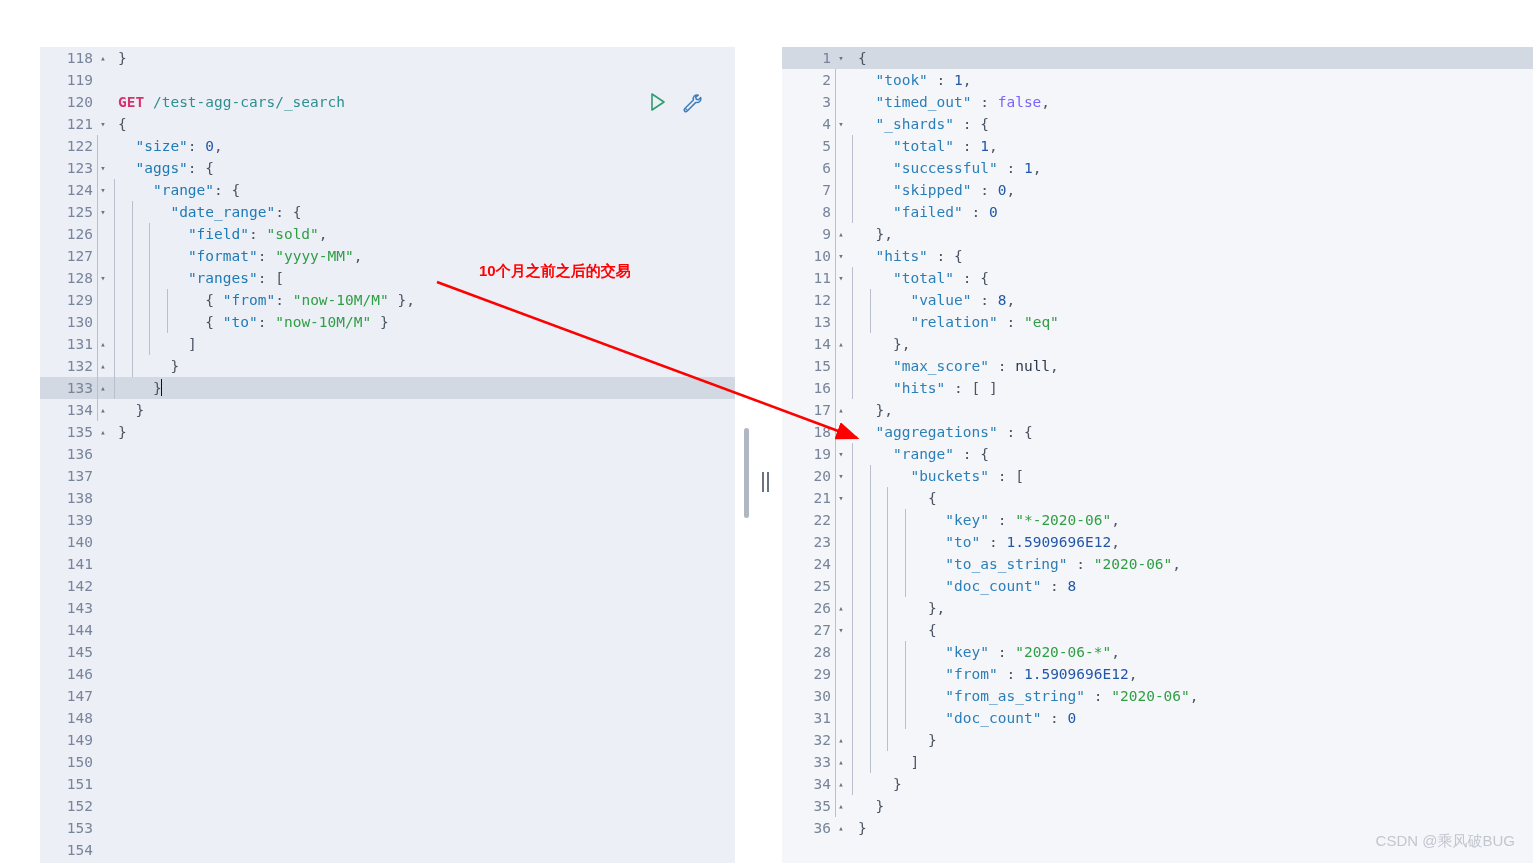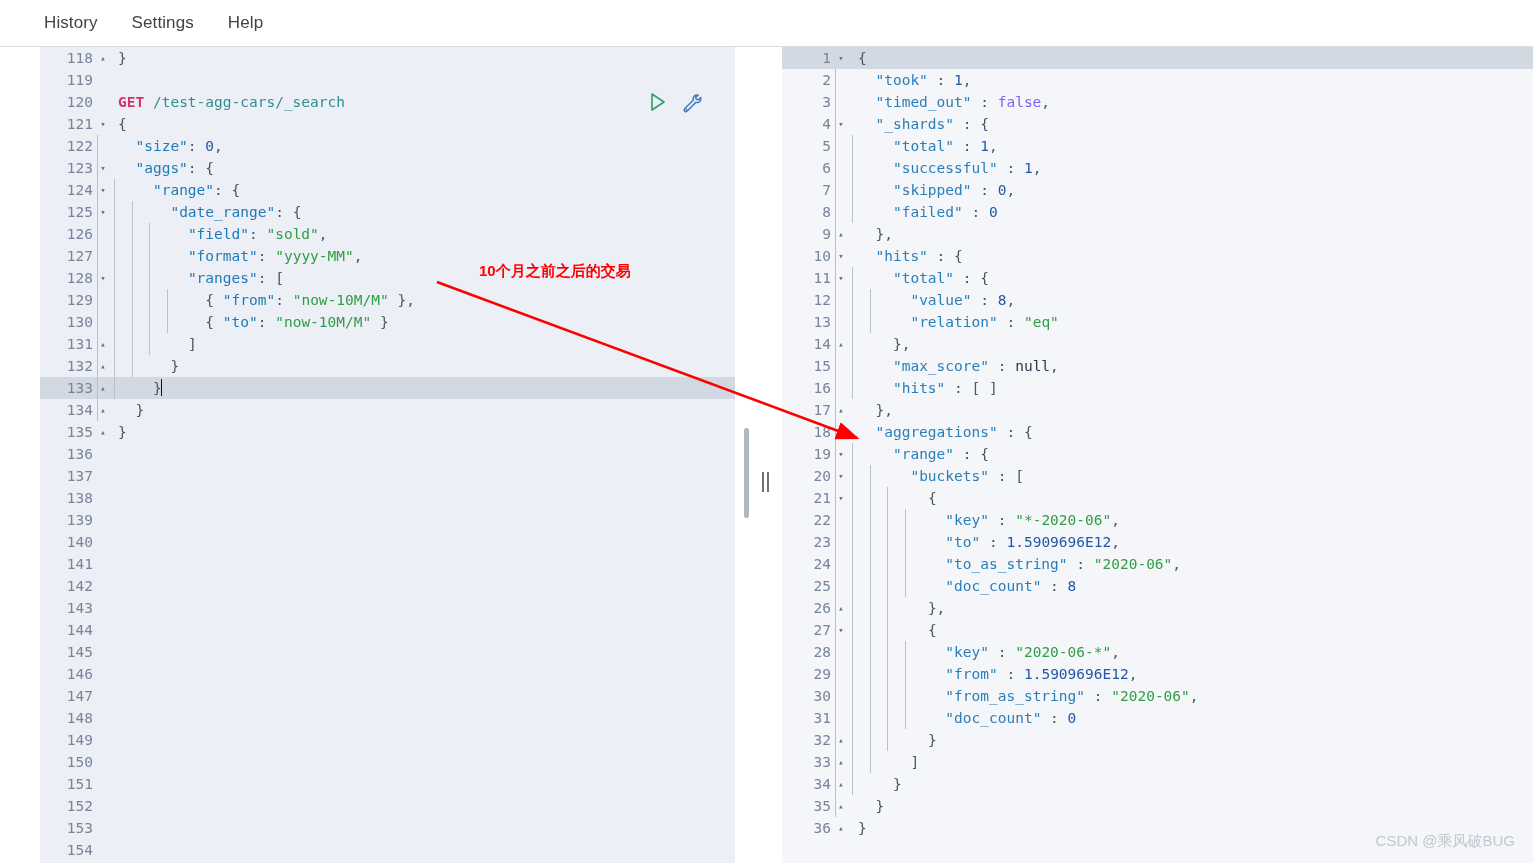--- a/index.html
+++ b/index.html
@@ -139,25 +139,20 @@
     font-size:15px; color:#c2c6cf; z-index:10;
     font-family:"Liberation Sans", sans-serif;
     white-space:nowrap;
   }
 </style>
 </head>
 <body>
 
 <div id="app">
 
-  <div class="menubar">
-    <div class="menu-item">History</div>
-    <div class="menu-item">Settings</div>
-    <div class="menu-item">Help</div>
-  </div>
 
   <div class="left-white-margin"></div>
   <div class="gap-mid"></div>
 
   <div class="pane-left code" id="request-pane"><div class="row"><span class="gutter">118<span class="fold">▴</span></span><span class="content" style="position:relative"><span class="t-punc">}</span></span></div><div class="row"><span class="gutter">119</span><span class="content" style="position:relative"></span></div><div class="row"><span class="gutter">120</span><span class="content" style="position:relative"><span class="t-method">GET</span> <span class="t-url">/test-agg-cars/_search</span></span></div><div class="row"><span class="gutter">121<span class="fold">▾</span></span><span class="content" style="position:relative"><span class="t-punc">{</span></span></div><div class="row"><span class="gutter">122</span><span class="content" style="position:relative"><span class="guide" style="left:1.0px"></span><span class="t-punc"> </span><span class="t-punc"> </span><span class="t-key">"size"</span><span class="t-punc">:</span><span class="t-punc"> </span><span class="t-num">0</span><span class="t-punc">,</span></span></div><div class="row"><span class="gutter">123<span class="fold">▾</span></span><span class="content" style="position:relative"><span class="guide" style="left:1.0px"></span><span class="t-punc"> </span><span class="t-punc"> </span><span class="t-key">"aggs"</span><span class="t-punc">:</span><span class="t-punc"> </span><span class="t-punc">{</span></span></div><div class="row"><span class="gutter">124<span class="fold">▾</span></span><span class="content" style="position:relative"><span class="guide" style="left:1.0px"></span><span class="guide" style="left:18.4px"></span><span class="t-punc"> </span><span class="t-punc"> </span><span class="t-punc"> </span><span class="t-punc"> </span><span class="t-key">"range"</span><span class="t-punc">:</span><span class="t-punc"> </span><span class="t-punc">{</span></span></div><div class="row"><span class="gutter">125<span class="fold">▾</span></span><span class="content" style="position:relative"><span class="guide" style="left:1.0px"></span><span class="guide" style="left:18.4px"></span><span class="guide" style="left:35.8px"></span><span class="t-punc"> </span><span class="t-punc"> </span><span class="t-punc"> </span><span class="t-punc"> </span><span class="t-punc"> </span><span class="t-punc"> </span><span class="t-key">"date_range"</span><span class="t-punc">:</span><span class="t-punc"> </span><span class="t-punc">{</span></span></div><div class="row"><span class="gutter">126</span><span class="content" style="position:relative"><span class="guide" style="left:1.0px"></span><span class="guide" style="left:18.4px"></span><span class="guide" style="left:35.8px"></span><span class="guide" style="left:53.2px"></span><span class="t-punc"> </span><span class="t-punc"> </span><span class="t-punc"> </span><span class="t-punc"> </span><span class="t-punc"> </span><span class="t-punc"> </span><span class="t-punc"> </span><span class="t-punc"> </span><span class="t-key">"field"</span><span class="t-punc">:</span><span class="t-punc"> </span><span class="t-str">"sold"</span><span class="t-punc">,</span></span></div><div class="row"><span class="gutter">127</span><span class="content" style="position:relative"><span class="guide" style="left:1.0px"></span><span class="guide" style="left:18.4px"></span><span class="guide" style="left:35.8px"></span><span class="guide" style="left:53.2px"></span><span class="t-punc"> </span><span class="t-punc"> </span><span class="t-punc"> </span><span class="t-punc"> </span><span class="t-punc"> </span><span class="t-punc"> </span><span class="t-punc"> </span><span class="t-punc"> </span><span class="t-key">"format"</span><span class="t-punc">:</span><span class="t-punc"> </span><span class="t-str">"yyyy-MM"</span><span class="t-punc">,</span></span></div><div class="row"><span class="gutter">128<span class="fold">▾</span></span><span class="content" style="position:relative"><span class="guide" style="left:1.0px"></span><span class="guide" style="left:18.4px"></span><span class="guide" style="left:35.8px"></span><span class="guide" style="left:53.2px"></span><span class="t-punc"> </span><span class="t-punc"> </span><span class="t-punc"> </span><span class="t-punc"> </span><span class="t-punc"> </span><span class="t-punc"> </span><span class="t-punc"> </span><span class="t-punc"> </span><span class="t-key">"ranges"</span><span class="t-punc">:</span><span class="t-punc"> </span><span class="t-punc">[</span></span></div><div class="row"><span class="gutter">129</span><span class="content" style="position:relative"><span class="guide" style="left:1.0px"></span><span class="guide" style="left:18.4px"></span><span class="guide" style="left:35.8px"></span><span class="guide" style="left:53.2px"></span><span class="guide" style="left:70.6px"></span><span class="t-punc"> </span><span class="t-punc"> </span><span class="t-punc"> </span><span class="t-punc"> </span><span class="t-punc"> </span><span class="t-punc"> </span><span class="t-punc"> </span><span class="t-punc"> </span><span class="t-punc"> </span><span class="t-punc"> </span><span class="t-punc">{</span><span class="t-punc"> </span><span class="t-key">"from"</span><span class="t-punc">:</span><span class="t-punc"> </span><span class="t-str">"now-10M/M"</span><span class="t-punc"> </span><span class="t-punc">}</span><span class="t-punc">,</span></span></div><div class="row"><span class="gutter">130</span><span class="content" style="position:relative"><span class="guide" style="left:1.0px"></span><span class="guide" style="left:18.4px"></span><span class="guide" style="left:35.8px"></span><span class="guide" style="left:53.2px"></span><span class="guide" style="left:70.6px"></span><span class="t-punc"> </span><span class="t-punc"> </span><span class="t-punc"> </span><span class="t-punc"> </span><span class="t-punc"> </span><span class="t-punc"> </span><span class="t-punc"> </span><span class="t-punc"> </span><span class="t-punc"> </span><span class="t-punc"> </span><span class="t-punc">{</span><span class="t-punc"> </span><span class="t-key">"to"</span><span class="t-punc">:</span><span class="t-punc"> </span><span class="t-str">"now-10M/M"</span><span class="t-punc"> </span><span class="t-punc">}</span></span></div><div class="row"><span class="gutter">131<span class="fold">▴</span></span><span class="content" style="position:relative"><span class="guide" style="left:1.0px"></span><span class="guide" style="left:18.4px"></span><span class="guide" style="left:35.8px"></span><span class="guide" style="left:53.2px"></span><span class="t-punc"> </span><span class="t-punc"> </span><span class="t-punc"> </span><span class="t-punc"> </span><span class="t-punc"> </span><span class="t-punc"> </span><span class="t-punc"> </span><span class="t-punc"> </span><span class="t-punc">]</span></span></div><div class="row"><span class="gutter">132<span class="fold">▴</span></span><span class="content" style="position:relative"><span class="guide" style="left:1.0px"></span><span class="guide" style="left:18.4px"></span><span class="guide" style="left:35.8px"></span><span class="t-punc"> </span><span class="t-punc"> </span><span class="t-punc"> </span><span class="t-punc"> </span><span class="t-punc"> </span><span class="t-punc"> </span><span class="t-punc">}</span></span></div><div class="row active-line"><span class="gutter">133<span class="fold">▴</span></span><span class="content" style="position:relative"><span class="guide" style="left:1.0px"></span><span class="guide" style="left:18.4px"></span><span class="t-punc"> </span><span class="t-punc"> </span><span class="t-punc"> </span><span class="t-punc"> </span><span class="t-punc">}</span><span class="caret"></span></span></div><div class="row"><span class="gutter">134<span class="fold">▴</span></span><span class="content" style="position:relative"><span class="guide" style="left:1.0px"></span><span class="t-punc"> </span><span class="t-punc"> </span><span class="t-punc">}</span></span></div><div class="row"><span class="gutter">135<span class="fold">▴</span></span><span class="content" style="position:relative"><span class="t-punc">}</span></span></div><div class="row"><span class="gutter">136</span><span class="content" style="position:relative"></span></div><div class="row"><span class="gutter">137</span><span class="content" style="position:relative"></span></div><div class="row"><span class="gutter">138</span><span class="content" style="position:relative"></span></div><div class="row"><span class="gutter">139</span><span class="content" style="position:relative"></span></div><div class="row"><span class="gutter">140</span><span class="content" style="position:relative"></span></div><div class="row"><span class="gutter">141</span><span class="content" style="position:relative"></span></div><div class="row"><span class="gutter">142</span><span class="content" style="position:relative"></span></div><div class="row"><span class="gutter">143</span><span class="content" style="position:relative"></span></div><div class="row"><span class="gutter">144</span><span class="content" style="position:relative"></span></div><div class="row"><span class="gutter">145</span><span class="content" style="position:relative"></span></div><div class="row"><span class="gutter">146</span><span class="content" style="position:relative"></span></div><div class="row"><span class="gutter">147</span><span class="content" style="position:relative"></span></div><div class="row"><span class="gutter">148</span><span class="content" style="position:relative"></span></div><div class="row"><span class="gutter">149</span><span class="content" style="position:relative"></span></div><div class="row"><span class="gutter">150</span><span class="content" style="position:relative"></span></div><div class="row"><span class="gutter">151</span><span class="content" style="position:relative"></span></div><div class="row"><span class="gutter">152</span><span class="content" style="position:relative"></span></div><div class="row"><span class="gutter">153</span><span class="content" style="position:relative"></span></div><div class="row"><span class="gutter">154</span><span class="content" style="position:relative"></span></div></div>
 
   <div class="pane-right code" id="response-pane"><div class="row active-line"><span class="gutter">1<span class="fold">▾</span></span><span class="content" style="position:relative"><span class="t-punc">{</span></span></div><div class="row"><span class="gutter">2</span><span class="content" style="position:relative"><span class="guide" style="left:1.0px"></span><span class="t-punc"> </span><span class="t-punc"> </span><span class="t-rkey">"took"</span><span class="t-punc"> </span><span class="t-punc">:</span><span class="t-punc"> </span><span class="t-rnum">1</span><span class="t-punc">,</span></span></div><div class="row"><span class="gutter">3</span><span class="content" style="position:relative"><span class="guide" style="left:1.0px"></span><span class="t-punc"> </span><span class="t-punc"> </span><span class="t-rkey">"timed_out"</span><span class="t-punc"> </span><span class="t-punc">:</span><span class="t-punc"> </span><span class="t-bool">false</span><span class="t-punc">,</span></span></div><div class="row"><span class="gutter">4<span class="fold">▾</span></span><span class="content" style="position:relative"><span class="guide" style="left:1.0px"></span><span class="t-punc"> </span><span class="t-punc"> </span><span class="t-rkey">"_shards"</span><span class="t-punc"> </span><span class="t-punc">:</span><span class="t-punc"> </span><span class="t-punc">{</span></span></div><div class="row"><span class="gutter">5</span><span class="content" style="position:relative"><span class="guide" style="left:1.0px"></span><span class="guide" style="left:18.4px"></span><span class="t-punc"> </span><span class="t-punc"> </span><span class="t-punc"> </span><span class="t-punc"> </span><span class="t-rkey">"total"</span><span class="t-punc"> </span><span class="t-punc">:</span><span class="t-punc"> </span><span class="t-rnum">1</span><span class="t-punc">,</span></span></div><div class="row"><span class="gutter">6</span><span class="content" style="position:relative"><span class="guide" style="left:1.0px"></span><span class="guide" style="left:18.4px"></span><span class="t-punc"> </span><span class="t-punc"> </span><span class="t-punc"> </span><span class="t-punc"> </span><span class="t-rkey">"successful"</span><span class="t-punc"> </span><span class="t-punc">:</span><span class="t-punc"> </span><span class="t-rnum">1</span><span class="t-punc">,</span></span></div><div class="row"><span class="gutter">7</span><span class="content" style="position:relative"><span class="guide" style="left:1.0px"></span><span class="guide" style="left:18.4px"></span><span class="t-punc"> </span><span class="t-punc"> </span><span class="t-punc"> </span><span class="t-punc"> </span><span class="t-rkey">"skipped"</span><span class="t-punc"> </span><span class="t-punc">:</span><span class="t-punc"> </span><span class="t-rnum">0</span><span class="t-punc">,</span></span></div><div class="row"><span class="gutter">8</span><span class="content" style="position:relative"><span class="guide" style="left:1.0px"></span><span class="guide" style="left:18.4px"></span><span class="t-punc"> </span><span class="t-punc"> </span><span class="t-punc"> </span><span class="t-punc"> </span><span class="t-rkey">"failed"</span><span class="t-punc"> </span><span class="t-punc">:</span><span class="t-punc"> </span><span class="t-rnum">0</span></span></div><div class="row"><span class="gutter">9<span class="fold">▴</span></span><span class="content" style="position:relative"><span class="guide" style="left:1.0px"></span><span class="t-punc"> </span><span class="t-punc"> </span><span class="t-punc">}</span><span class="t-punc">,</span></span></div><div class="row"><span class="gutter">10<span class="fold">▾</span></span><span class="content" style="position:relative"><span class="guide" style="left:1.0px"></span><span class="t-punc"> </span><span class="t-punc"> </span><span class="t-rkey">"hits"</span><span class="t-punc"> </span><span class="t-punc">:</span><span class="t-punc"> </span><span class="t-punc">{</span></span></div><div class="row"><span class="gutter">11<span class="fold">▾</span></span><span class="content" style="position:relative"><span class="guide" style="left:1.0px"></span><span class="guide" style="left:18.4px"></span><span class="t-punc"> </span><span class="t-punc"> </span><span class="t-punc"> </span><span class="t-punc"> </span><span class="t-rkey">"total"</span><span class="t-punc"> </span><span class="t-punc">:</span><span class="t-punc"> </span><span class="t-punc">{</span></span></div><div class="row"><span class="gutter">12</span><span class="content" style="position:relative"><span class="guide" style="left:1.0px"></span><span class="guide" style="left:18.4px"></span><span class="guide" style="left:35.8px"></span><span class="t-punc"> </span><span class="t-punc"> </span><span class="t-punc"> </span><span class="t-punc"> </span><span class="t-punc"> </span><span class="t-punc"> </span><span class="t-rkey">"value"</span><span class="t-punc"> </span><span class="t-punc">:</span><span class="t-punc"> </span><span class="t-rnum">8</span><span class="t-punc">,</span></span></div><div class="row"><span class="gutter">13</span><span class="content" style="position:relative"><span class="guide" style="left:1.0px"></span><span class="guide" style="left:18.4px"></span><span class="guide" style="left:35.8px"></span><span class="t-punc"> </span><span class="t-punc"> </span><span class="t-punc"> </span><span class="t-punc"> </span><span class="t-punc"> </span><span class="t-punc"> </span><span class="t-rkey">"relation"</span><span class="t-punc"> </span><span class="t-punc">:</span><span class="t-punc"> </span><span class="t-rstr">"eq"</span></span></div><div class="row"><span class="gutter">14<span class="fold">▴</span></span><span class="content" style="position:relative"><span class="guide" style="left:1.0px"></span><span class="guide" style="left:18.4px"></span><span class="t-punc"> </span><span class="t-punc"> </span><span class="t-punc"> </span><span class="t-punc"> </span><span class="t-punc">}</span><span class="t-punc">,</span></span></div><div class="row"><span class="gutter">15</span><span class="content" style="position:relative"><span class="guide" style="left:1.0px"></span><span class="guide" style="left:18.4px"></span><span class="t-punc"> </span><span class="t-punc"> </span><span class="t-punc"> </span><span class="t-punc"> </span><span class="t-rkey">"max_score"</span><span class="t-punc"> </span><span class="t-punc">:</span><span class="t-punc"> </span><span class="t-null">null</span><span class="t-punc">,</span></span></div><div class="row"><span class="gutter">16</span><span class="content" style="position:relative"><span class="guide" style="left:1.0px"></span><span class="guide" style="left:18.4px"></span><span class="t-punc"> </span><span class="t-punc"> </span><span class="t-punc"> </span><span class="t-punc"> </span><span class="t-rkey">"hits"</span><span class="t-punc"> </span><span class="t-punc">:</span><span class="t-punc"> </span><span class="t-punc">[</span><span class="t-punc"> </span><span class="t-punc">]</span></span></div><div class="row"><span class="gutter">17<span class="fold">▴</span></span><span class="content" style="position:relative"><span class="guide" style="left:1.0px"></span><span class="t-punc"> </span><span class="t-punc"> </span><span class="t-punc">}</span><span class="t-punc">,</span></span></div><div class="row"><span class="gutter">18<span class="fold">▾</span></span><span class="content" style="position:relative"><span class="guide" style="left:1.0px"></span><span class="t-punc"> </span><span class="t-punc"> </span><span class="t-rkey">"aggregations"</span><span class="t-punc"> </span><span class="t-punc">:</span><span class="t-punc"> </span><span class="t-punc">{</span></span></div><div class="row"><span class="gutter">19<span class="fold">▾</span></span><span class="content" style="position:relative"><span class="guide" style="left:1.0px"></span><span class="guide" style="left:18.4px"></span><span class="t-punc"> </span><span class="t-punc"> </span><span class="t-punc"> </span><span class="t-punc"> </span><span class="t-rkey">"range"</span><span class="t-punc"> </span><span class="t-punc">:</span><span class="t-punc"> </span><span class="t-punc">{</span></span></div><div class="row"><span class="gutter">20<span class="fold">▾</span></span><span class="content" style="position:relative"><span class="guide" style="left:1.0px"></span><span class="guide" style="left:18.4px"></span><span class="guide" style="left:35.8px"></span><span class="t-punc"> </span><span class="t-punc"> </span><span class="t-punc"> </span><span class="t-punc"> </span><span class="t-punc"> </span><span class="t-punc"> </span><span class="t-rkey">"buckets"</span><span class="t-punc"> </span><span class="t-punc">:</span><span class="t-punc"> </span><span class="t-punc">[</span></span></div><div class="row"><span class="gutter">21<span class="fold">▾</span></span><span class="content" style="position:relative"><span class="guide" style="left:1.0px"></span><span class="guide" style="left:18.4px"></span><span class="guide" style="left:35.8px"></span><span class="guide" style="left:53.2px"></span><span class="t-punc"> </span><span class="t-punc"> </span><span class="t-punc"> </span><span class="t-punc"> </span><span class="t-punc"> </span><span class="t-punc"> </span><span class="t-punc"> </span><span class="t-punc"> </span><span class="t-punc">{</span></span></div><div class="row"><span class="gutter">22</span><span class="content" style="position:relative"><span class="guide" style="left:1.0px"></span><span class="guide" style="left:18.4px"></span><span class="guide" style="left:35.8px"></span><span class="guide" style="left:53.2px"></span><span class="guide" style="left:70.6px"></span><span class="t-punc"> </span><span class="t-punc"> </span><span class="t-punc"> </span><span class="t-punc"> </span><span class="t-punc"> </span><span class="t-punc"> </span><span class="t-punc"> </span><span class="t-punc"> </span><span class="t-punc"> </span><span class="t-punc"> </span><span class="t-rkey">"key"</span><span class="t-punc"> </span><span class="t-punc">:</span><span class="t-punc"> </span><span class="t-rstr">"*-2020-06"</span><span class="t-punc">,</span></span></div><div class="row"><span class="gutter">23</span><span class="content" style="position:relative"><span class="guide" style="left:1.0px"></span><span class="guide" style="left:18.4px"></span><span class="guide" style="left:35.8px"></span><span class="guide" style="left:53.2px"></span><span class="guide" style="left:70.6px"></span><span class="t-punc"> </span><span class="t-punc"> </span><span class="t-punc"> </span><span class="t-punc"> </span><span class="t-punc"> </span><span class="t-punc"> </span><span class="t-punc"> </span><span class="t-punc"> </span><span class="t-punc"> </span><span class="t-punc"> </span><span class="t-rkey">"to"</span><span class="t-punc"> </span><span class="t-punc">:</span><span class="t-punc"> </span><span class="t-rnum">1.5909696E12</span><span class="t-punc">,</span></span></div><div class="row"><span class="gutter">24</span><span class="content" style="position:relative"><span class="guide" style="left:1.0px"></span><span class="guide" style="left:18.4px"></span><span class="guide" style="left:35.8px"></span><span class="guide" style="left:53.2px"></span><span class="guide" style="left:70.6px"></span><span class="t-punc"> </span><span class="t-punc"> </span><span class="t-punc"> </span><span class="t-punc"> </span><span class="t-punc"> </span><span class="t-punc"> </span><span class="t-punc"> </span><span class="t-punc"> </span><span class="t-punc"> </span><span class="t-punc"> </span><span class="t-rkey">"to_as_string"</span><span class="t-punc"> </span><span class="t-punc">:</span><span class="t-punc"> </span><span class="t-rstr">"2020-06"</span><span class="t-punc">,</span></span></div><div class="row"><span class="gutter">25</span><span class="content" style="position:relative"><span class="guide" style="left:1.0px"></span><span class="guide" style="left:18.4px"></span><span class="guide" style="left:35.8px"></span><span class="guide" style="left:53.2px"></span><span class="guide" style="left:70.6px"></span><span class="t-punc"> </span><span class="t-punc"> </span><span class="t-punc"> </span><span class="t-punc"> </span><span class="t-punc"> </span><span class="t-punc"> </span><span class="t-punc"> </span><span class="t-punc"> </span><span class="t-punc"> </span><span class="t-punc"> </span><span class="t-rkey">"doc_count"</span><span class="t-punc"> </span><span class="t-punc">:</span><span class="t-punc"> </span><span class="t-rnum">8</span></span></div><div class="row"><span class="gutter">26<span class="fold">▴</span></span><span class="content" style="position:relative"><span class="guide" style="left:1.0px"></span><span class="guide" style="left:18.4px"></span><span class="guide" style="left:35.8px"></span><span class="guide" style="left:53.2px"></span><span class="t-punc"> </span><span class="t-punc"> </span><span class="t-punc"> </span><span class="t-punc"> </span><span class="t-punc"> </span><span class="t-punc"> </span><span class="t-punc"> </span><span class="t-punc"> </span><span class="t-punc">}</span><span class="t-punc">,</span></span></div><div class="row"><span class="gutter">27<span class="fold">▾</span></span><span class="content" style="position:relative"><span class="guide" style="left:1.0px"></span><span class="guide" style="left:18.4px"></span><span class="guide" style="left:35.8px"></span><span class="guide" style="left:53.2px"></span><span class="t-punc"> </span><span class="t-punc"> </span><span class="t-punc"> </span><span class="t-punc"> </span><span class="t-punc"> </span><span class="t-punc"> </span><span class="t-punc"> </span><span class="t-punc"> </span><span class="t-punc">{</span></span></div><div class="row"><span class="gutter">28</span><span class="content" style="position:relative"><span class="guide" style="left:1.0px"></span><span class="guide" style="left:18.4px"></span><span class="guide" style="left:35.8px"></span><span class="guide" style="left:53.2px"></span><span class="guide" style="left:70.6px"></span><span class="t-punc"> </span><span class="t-punc"> </span><span class="t-punc"> </span><span class="t-punc"> </span><span class="t-punc"> </span><span class="t-punc"> </span><span class="t-punc"> </span><span class="t-punc"> </span><span class="t-punc"> </span><span class="t-punc"> </span><span class="t-rkey">"key"</span><span class="t-punc"> </span><span class="t-punc">:</span><span class="t-punc"> </span><span class="t-rstr">"2020-06-*"</span><span class="t-punc">,</span></span></div><div class="row"><span class="gutter">29</span><span class="content" style="position:relative"><span class="guide" style="left:1.0px"></span><span class="guide" style="left:18.4px"></span><span class="guide" style="left:35.8px"></span><span class="guide" style="left:53.2px"></span><span class="guide" style="left:70.6px"></span><span class="t-punc"> </span><span class="t-punc"> </span><span class="t-punc"> </span><span class="t-punc"> </span><span class="t-punc"> </span><span class="t-punc"> </span><span class="t-punc"> </span><span class="t-punc"> </span><span class="t-punc"> </span><span class="t-punc"> </span><span class="t-rkey">"from"</span><span class="t-punc"> </span><span class="t-punc">:</span><span class="t-punc"> </span><span class="t-rnum">1.5909696E12</span><span class="t-punc">,</span></span></div><div class="row"><span class="gutter">30</span><span class="content" style="position:relative"><span class="guide" style="left:1.0px"></span><span class="guide" style="left:18.4px"></span><span class="guide" style="left:35.8px"></span><span class="guide" style="left:53.2px"></span><span class="guide" style="left:70.6px"></span><span class="t-punc"> </span><span class="t-punc"> </span><span class="t-punc"> </span><span class="t-punc"> </span><span class="t-punc"> </span><span class="t-punc"> </span><span class="t-punc"> </span><span class="t-punc"> </span><span class="t-punc"> </span><span class="t-punc"> </span><span class="t-rkey">"from_as_string"</span><span class="t-punc"> </span><span class="t-punc">:</span><span class="t-punc"> </span><span class="t-rstr">"2020-06"</span><span class="t-punc">,</span></span></div><div class="row"><span class="gutter">31</span><span class="content" style="position:relative"><span class="guide" style="left:1.0px"></span><span class="guide" style="left:18.4px"></span><span class="guide" style="left:35.8px"></span><span class="guide" style="left:53.2px"></span><span class="guide" style="left:70.6px"></span><span class="t-punc"> </span><span class="t-punc"> </span><span class="t-punc"> </span><span class="t-punc"> </span><span class="t-punc"> </span><span class="t-punc"> </span><span class="t-punc"> </span><span class="t-punc"> </span><span class="t-punc"> </span><span class="t-punc"> </span><span class="t-rkey">"doc_count"</span><span class="t-punc"> </span><span class="t-punc">:</span><span class="t-punc"> </span><span class="t-rnum">0</span></span></div><div class="row"><span class="gutter">32<span class="fold">▴</span></span><span class="content" style="position:relative"><span class="guide" style="left:1.0px"></span><span class="guide" style="left:18.4px"></span><span class="guide" style="left:35.8px"></span><span class="guide" style="left:53.2px"></span><span class="t-punc"> </span><span class="t-punc"> </span><span class="t-punc"> </span><span class="t-punc"> </span><span class="t-punc"> </span><span class="t-punc"> </span><span class="t-punc"> </span><span class="t-punc"> </span><span class="t-punc">}</span></span></div><div class="row"><span class="gutter">33<span class="fold">▴</span></span><span class="content" style="position:relative"><span class="guide" style="left:1.0px"></span><span class="guide" style="left:18.4px"></span><span class="guide" style="left:35.8px"></span><span class="t-punc"> </span><span class="t-punc"> </span><span class="t-punc"> </span><span class="t-punc"> </span><span class="t-punc"> </span><span class="t-punc"> </span><span class="t-punc">]</span></span></div><div class="row"><span class="gutter">34<span class="fold">▴</span></span><span class="content" style="position:relative"><span class="guide" style="left:1.0px"></span><span class="guide" style="left:18.4px"></span><span class="t-punc"> </span><span class="t-punc"> </span><span class="t-punc"> </span><span class="t-punc"> </span><span class="t-punc">}</span></span></div><div class="row"><span class="gutter">35<span class="fold">▴</span></span><span class="content" style="position:relative"><span class="guide" style="left:1.0px"></span><span class="t-punc"> </span><span class="t-punc"> </span><span class="t-punc">}</span></span></div><div class="row"><span class="gutter">36<span class="fold">▴</span></span><span class="content" style="position:relative"><span class="t-punc">}</span></span></div></div>
 
   <div class="req-actions">
     <svg class="icon-btn" viewBox="0 0 24 24">

